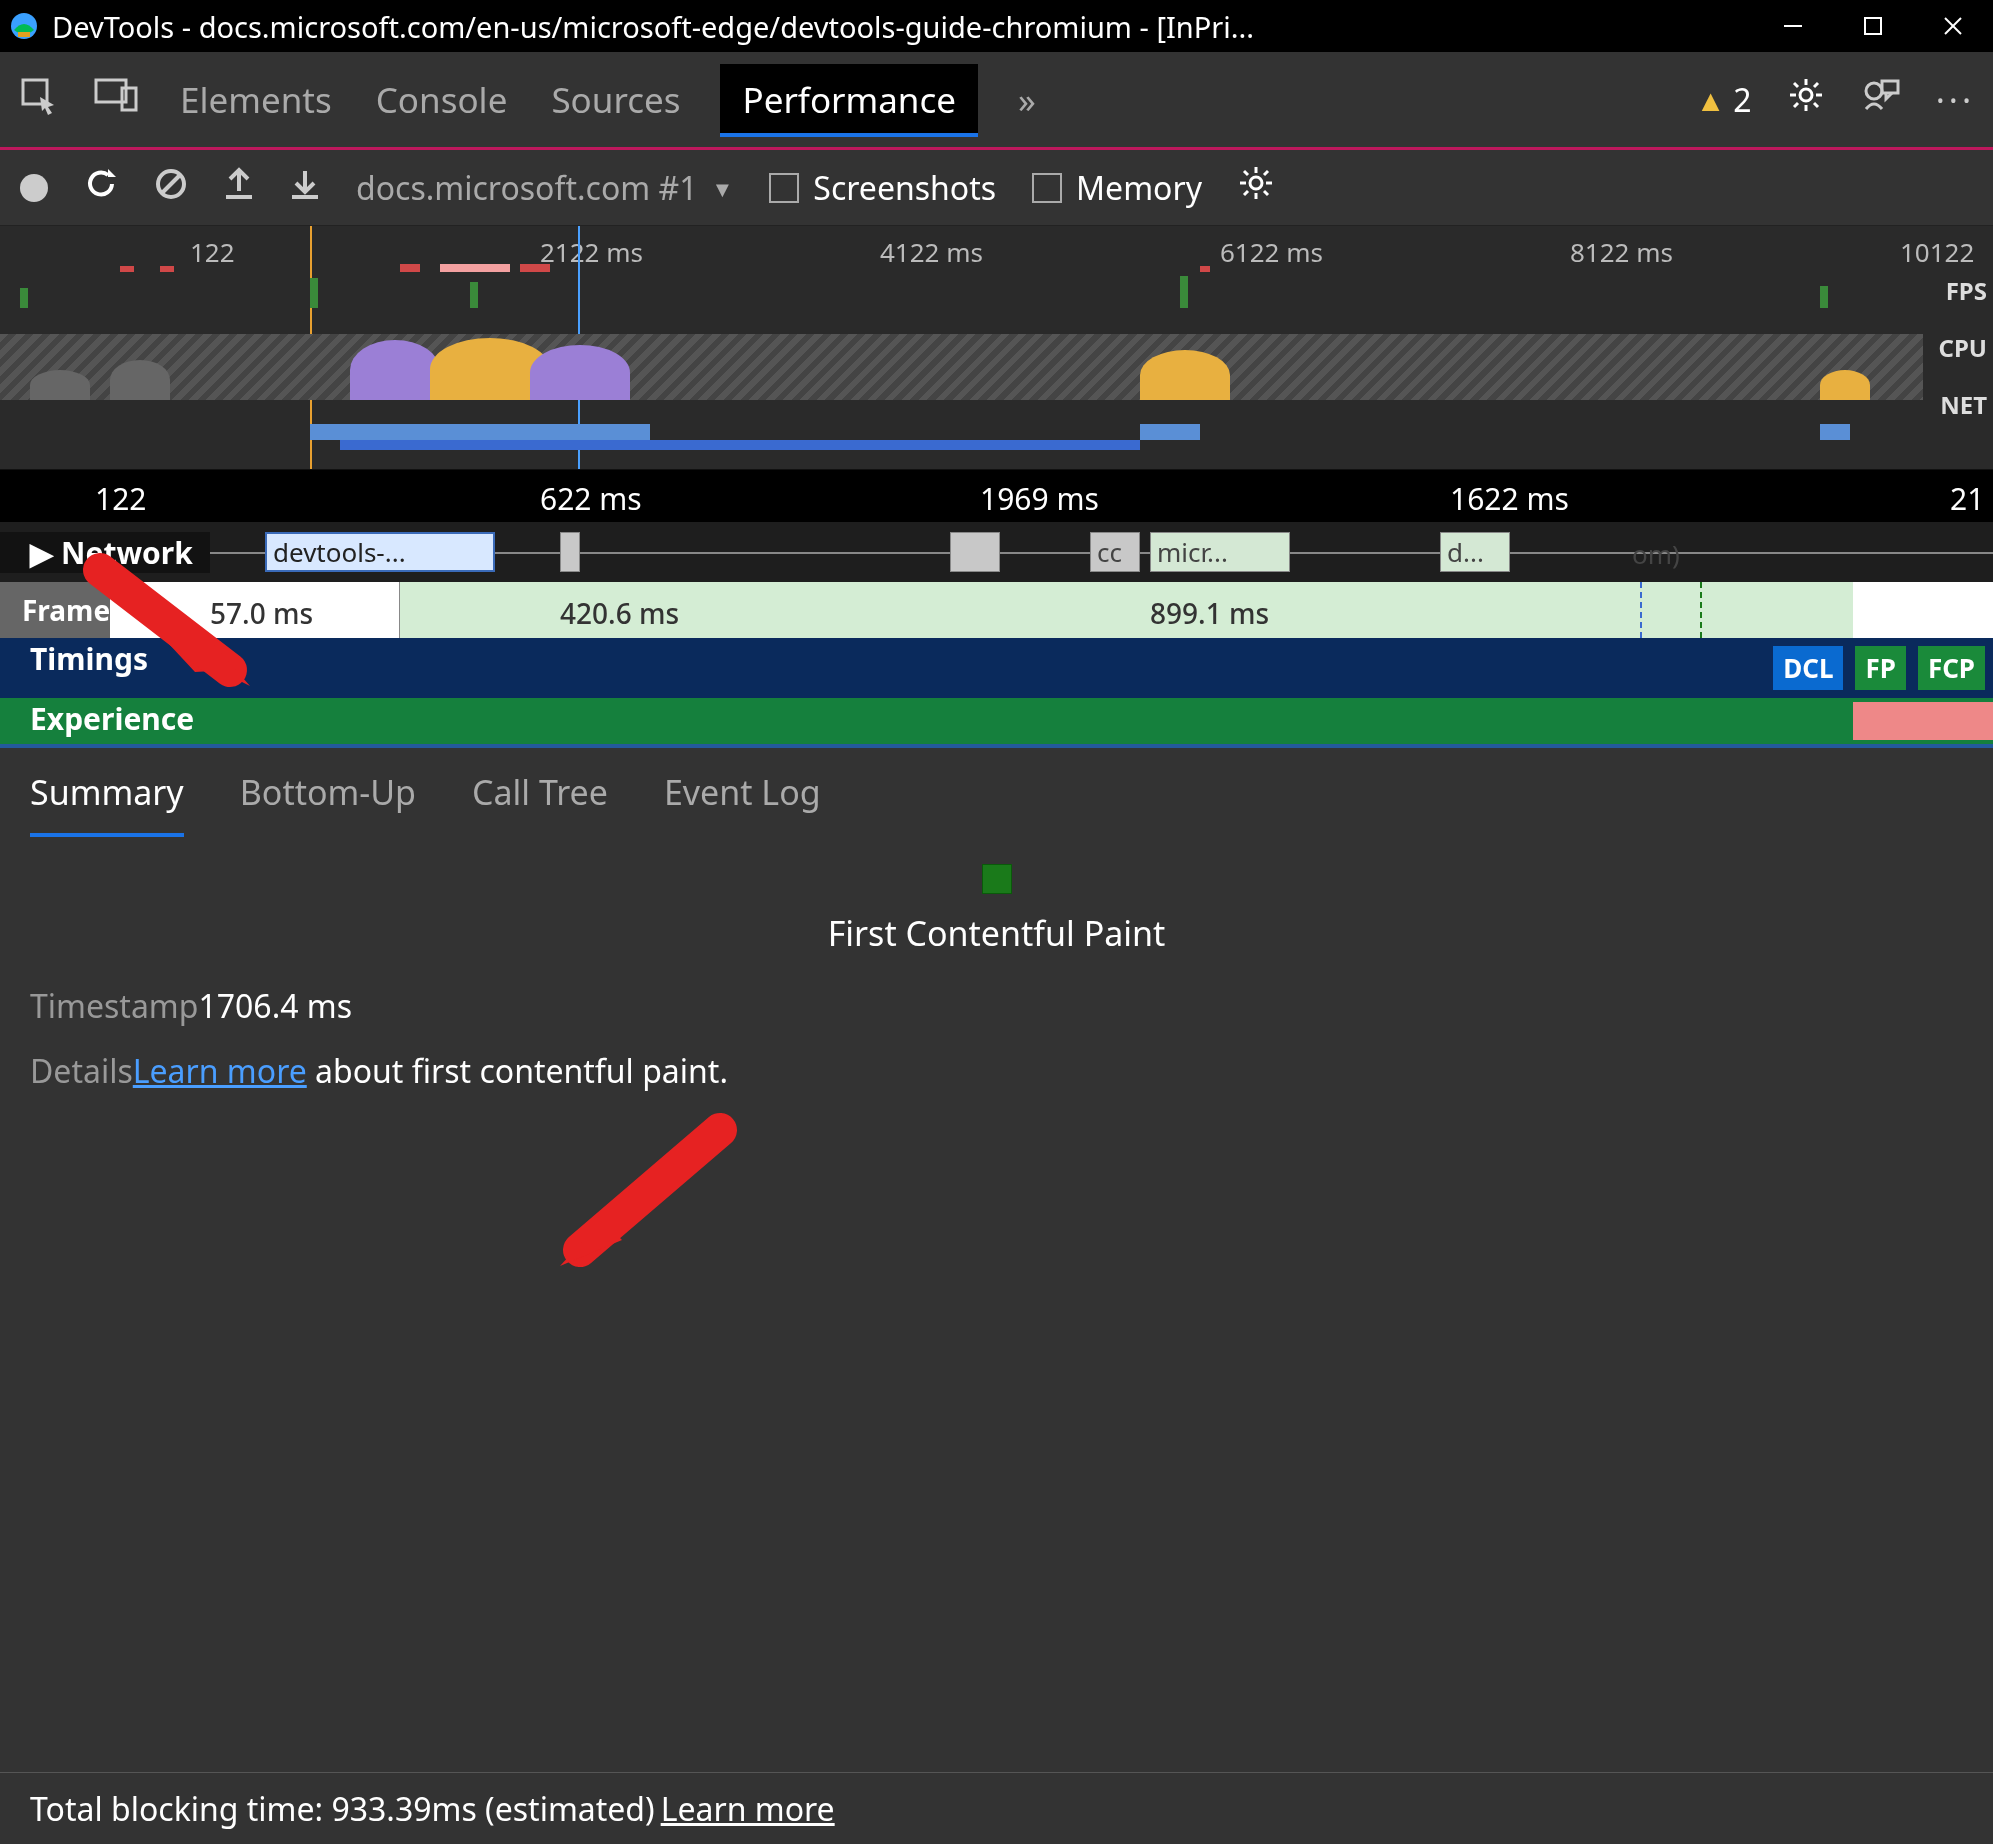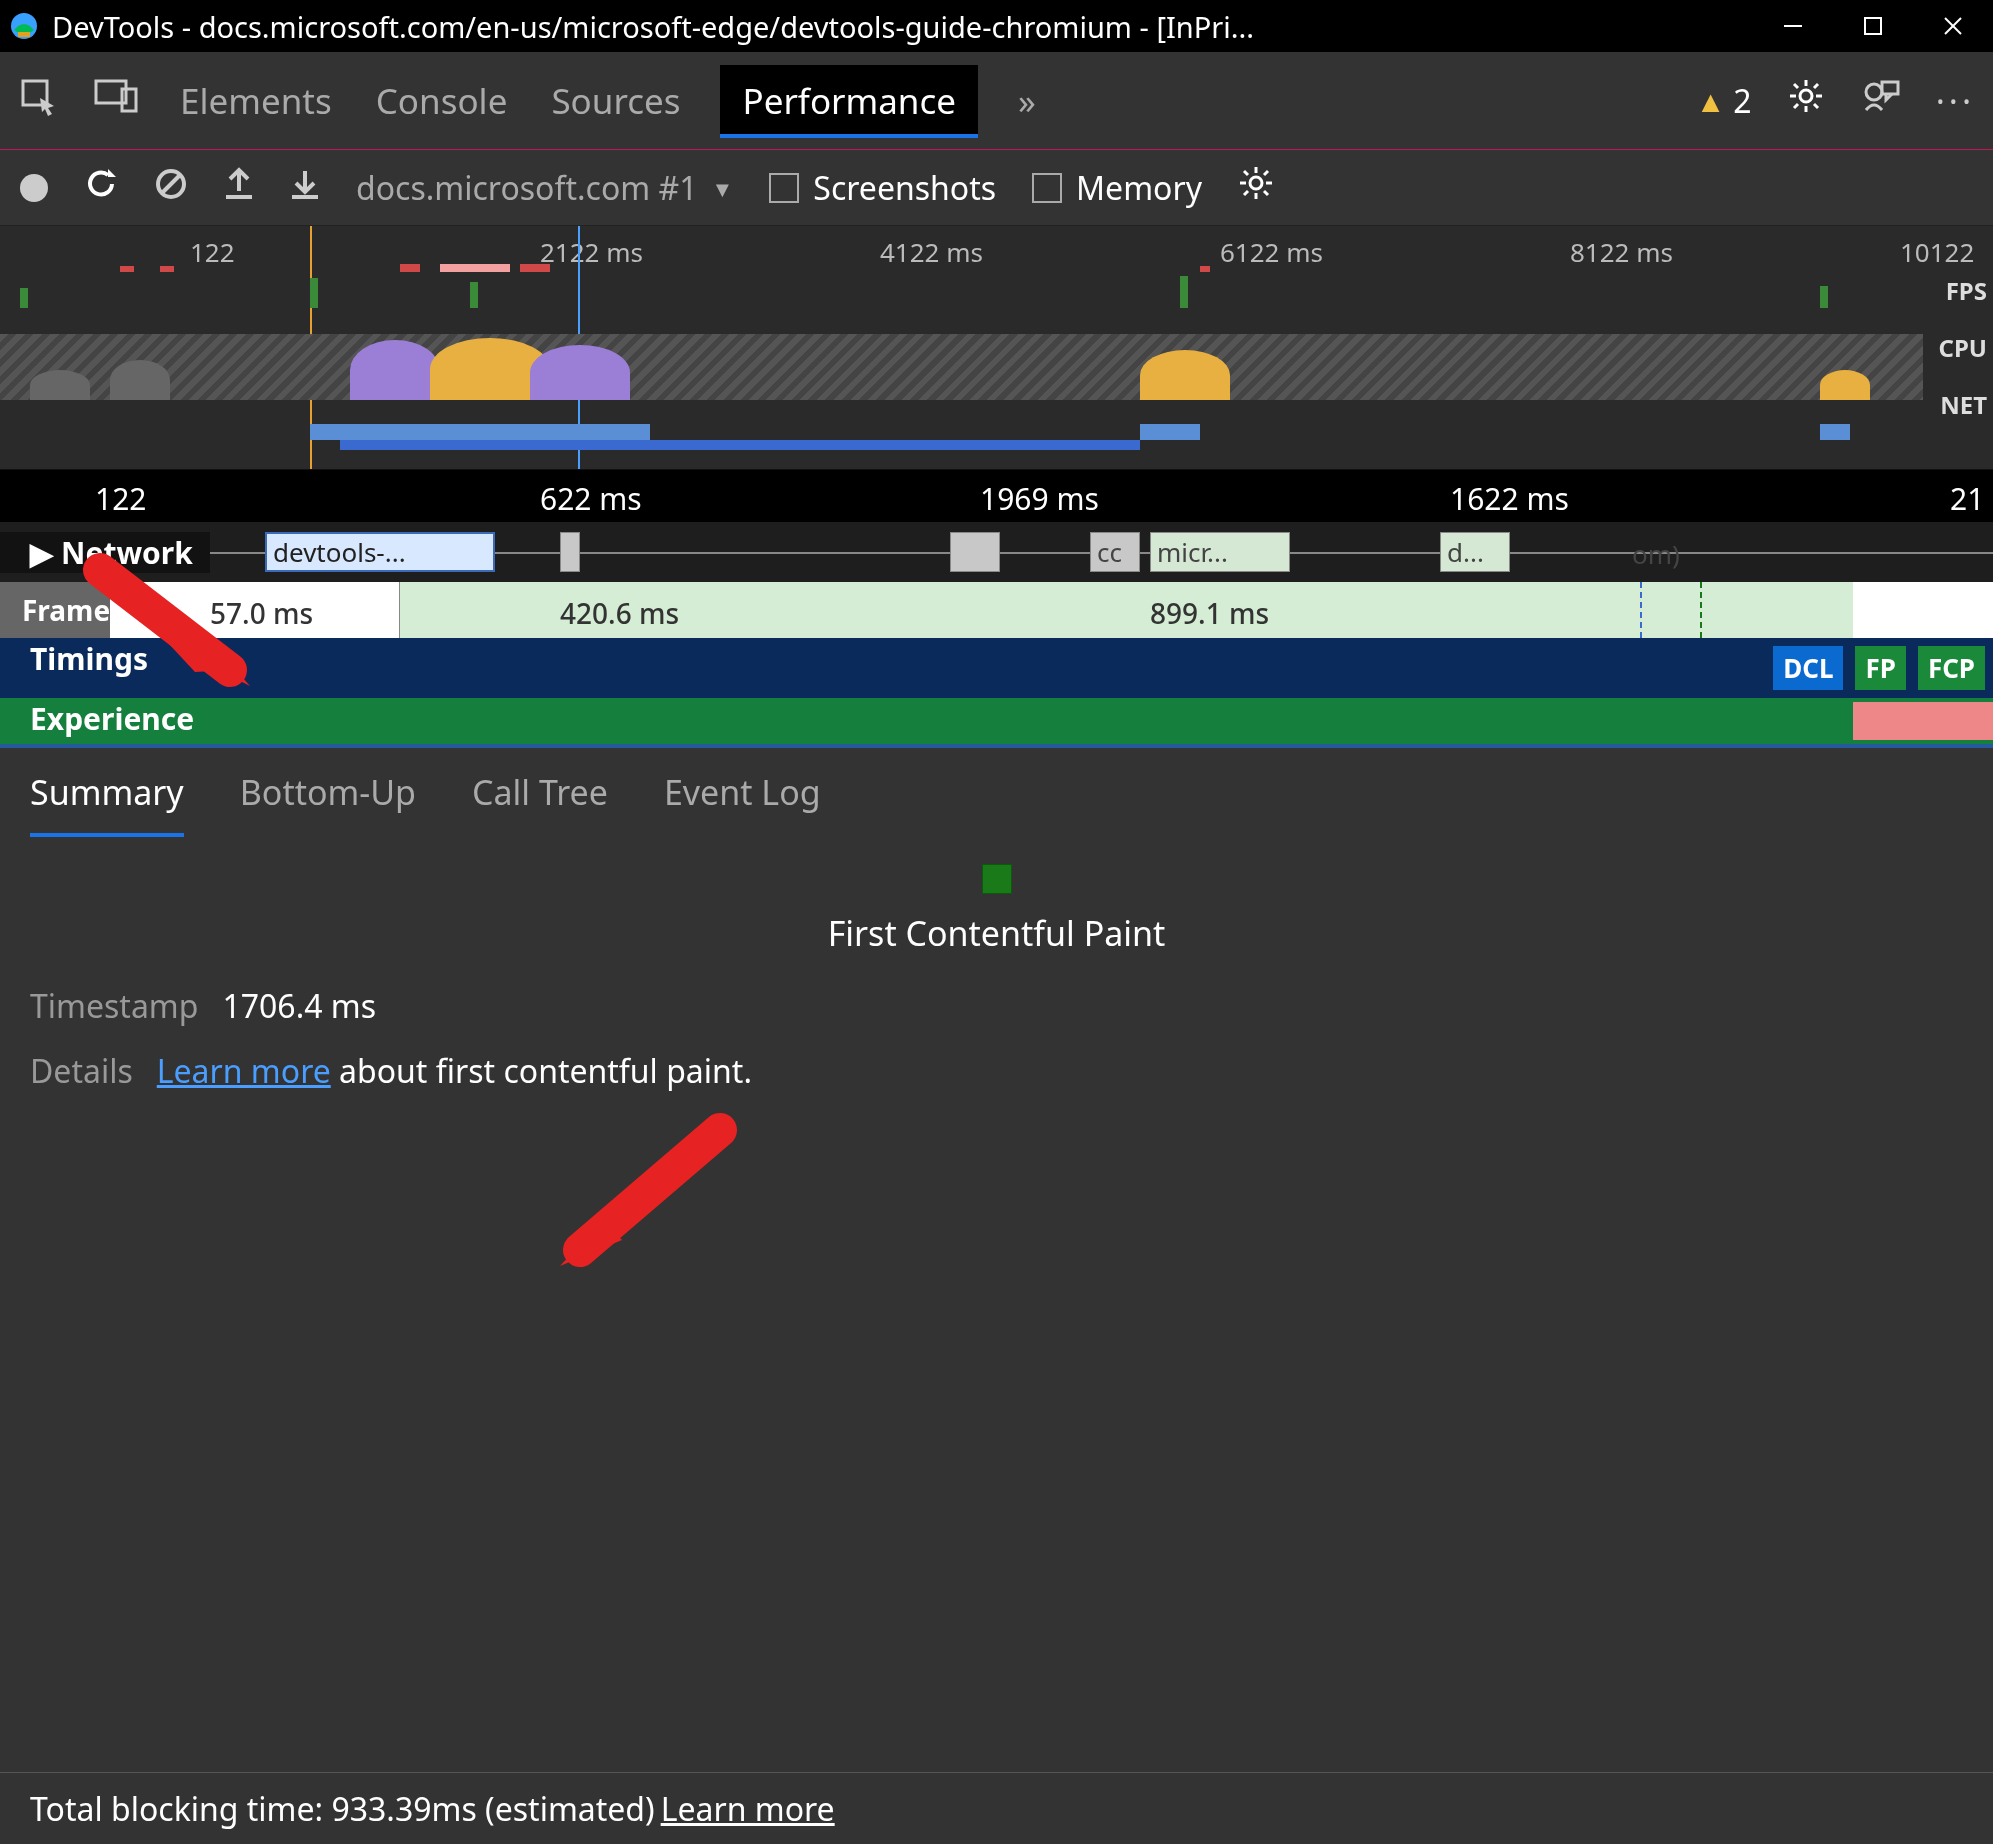--- a/index.html
+++ b/index.html
@@ -3,21 +3,21 @@
 <meta charset="utf-8">
 <style>
   * { margin:0; padding:0; box-sizing:border-box; font-family:"Segoe UI",system-ui,sans-serif; -webkit-font-smoothing:antialiased; }
   html,body{height:100%;}
   body { background:#333333; color:#ccc; width:1993px; height:1844px; overflow:hidden; position:relative;}
   .titlebar { height:52px; background:#000; display:flex; align-items:center; padding:0 0 0 8px; }
   .titlebar .icon-box{width:32px;height:32px;margin-right:12px;display:flex;align-items:center;justify-content:center;}
   .titlebar .title{color:#fff;font-size:29px;white-space:nowrap;overflow:hidden;flex:1;}
   .winbtns{display:flex;height:100%;}
   .winbtns div{width:80px;display:flex;align-items:center;justify-content:center;color:#fff;}
-  .tabs { height:98px; background:#333; display:flex; align-items:center; padding:0 18px; gap:36px; border-bottom:1px solid #be185d;}
+  .tabs { height:98px; background:#333; display:flex; align-items:center; padding:0 18px; gap:36px; border-bottom:3px solid #be185d;}
   .tabs .tab{font-size:35px;color:#aaa;padding:10px 4px;position:relative;}
   .tabs .tab.active{color:#fff;background:#000;padding:12px 22px;}
   .tabs .tab.active::after{content:"";position:absolute;left:0;right:0;bottom:-2px;height:4px;background:#1a73e8;}
   .tabs .spacer{flex:1;}
   .glyph{font-size:34px;color:#ccc;}
   .warn{display:flex;align-items:center;gap:8px;}
   .warn .tri{color:#f0c040;font-size:30px;}
   .warn .num{color:#fff;font-size:32px;}
   .toolbar{height:76px;background:#333;display:flex;align-items:center;padding:0 20px;gap:36px;border-bottom:1px solid #222;}
   .toolbar .rec{width:28px;height:28px;border-radius:50%;background:#ccc;}
@@ -56,21 +56,21 @@
   .exp{height:46px;background:#15803d;padding-left:30px;display:flex;align-items:flex-start;font-size:30px;font-weight:bold;color:#fff;position:relative;overflow:hidden;}
   .exp .expbar{position:absolute;right:0;top:4px;bottom:4px;width:140px;background:#e88;}
   .bottom-tabs{height:92px;background:#333;display:flex;align-items:center;gap:56px;padding:0 30px;border-top:4px solid #245a9c;}
   .bottom-tabs .btab{font-size:34px;color:#aaa;padding:20px 0;position:relative;}
   .bottom-tabs .btab.active{color:#fff;}
   .bottom-tabs .btab.active::after{content:"";position:absolute;left:0;right:0;bottom:-2px;height:4px;background:#1a73e8;}
   .summary{padding:28px 30px;background:#333;}
   .summary .hdr{display:flex;align-items:center;gap:16px;margin-bottom:28px;flex-direction:column;}
   .summary .hdr .sq{width:30px;height:30px;background:#1a7a1a;border:1px solid #0a5a0a;}
   .summary .hdr .name{font-size:34px;color:#fff;}
-  .summary .kv{display:flex;gap:24px;margin-bottom:22px;font-size:32px;}
+  .summary .kv{display:flex;margin-bottom:22px;font-size:32px;}
   .summary .kv .k{color:#999;}
   .summary .kv .v{color:#fff;}
   .summary .kv a{color:#4a9eff;text-decoration:underline;}
   .footer{position:absolute;left:0;right:0;bottom:0;height:72px;background:#333;border-top:1px solid #555;display:flex;align-items:center;padding:0 30px;font-size:32px;color:#fff;}
   .footer a{color:#fff;text-decoration:underline;margin-left:6px;}
   .arrow{position:absolute;z-index:50;}
   .arrow svg{display:block;}
   
   .ov-cpu .blob{position:absolute;bottom:0;border-radius:50% 50% 0 0;}
   

